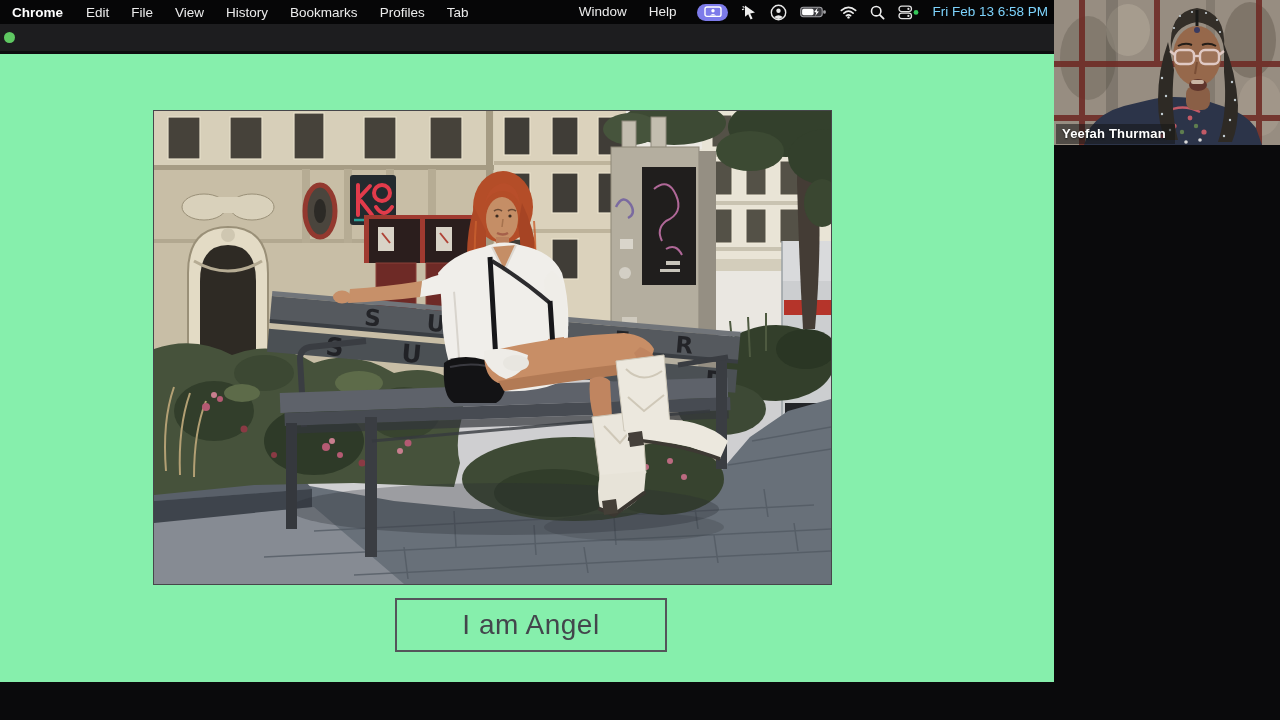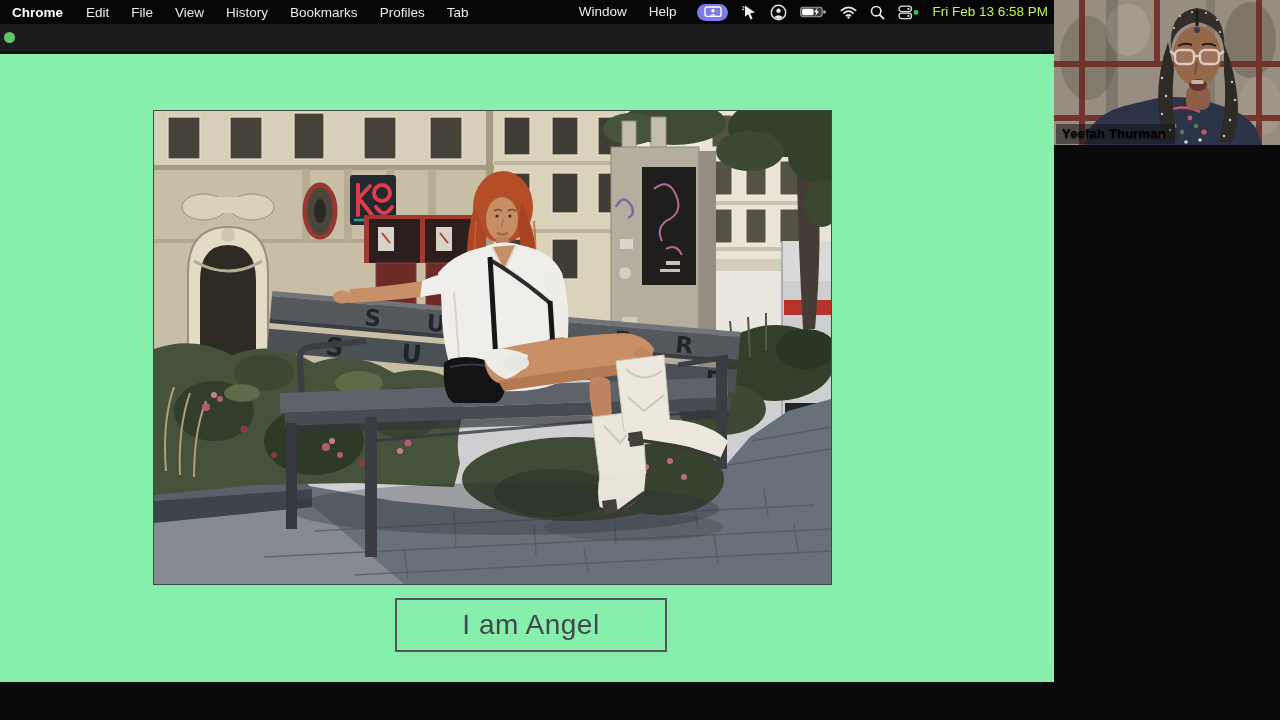--- a/index.html
+++ b/index.html
@@ -18,21 +18,21 @@
   }
   .app-name { font-weight: bold; color: #ffffff; padding: 0 12px 0 2px; text-align: center; }
   .menu-item { padding: 0 11px; white-space: nowrap; }
   .menubar-right { margin-left: auto; display: flex; }
   .status-icons { display: flex; align-items: center; gap: 13px; margin: 0 13px 0 10px; }
   .status-icons span { display: inline-flex; align-items: center; }
   .pill {
     width: 31px; height: 17px; border-radius: 9px; background: #7d7bea;
     display: inline-flex; align-items: center; justify-content: center;
   }
-  .clock { font-size: 13.5px; color: #bef264; white-space: nowrap; padding-right: 2px; }
+  .clock { font-size: 13.5px; color: #7dd3fc; white-space: nowrap; padding-right: 2px; }
   
   .titlebar {
     position: absolute; left: 0; top: 24px; width: 1054px; height: 30px;
     background: #1d1d1f; border-bottom: 3px solid #0d0d0f; z-index: 4;
   }
   .dot-green {
     position: absolute; left: 4px; top: 8px; width: 11px; height: 11px;
     border-radius: 50%; background: #5fc862;
   }
   
@@ -51,21 +51,21 @@
     font-size: 28px; color: #43464c; letter-spacing: .5px;
   }
   
   .webcam {
     position: absolute; left: 1054px; top: 0; width: 226px; height: 145px;
     background: #8d8478; z-index: 6;
   }
   .webcam svg { display: block; width: 226px; height: 145px; }
   .name-tag {
     position: absolute; left: 2px; bottom: 1px;
-    background: rgba(22,22,22,.55); color: #000000;
+    background: rgba(22,22,22,.55); color: #ffffff;
     font-size: 13px; font-weight: bold; padding: 2px 9px 3px 6px;
     letter-spacing: .2px; text-shadow: 0 1px 2px rgba(0,0,0,.7); margin-top: 32px;
   }
   
   .graffiti {
     font-family: "DejaVu Sans", sans-serif; font-weight: bold;
     fill: #17171b; opacity: .8;
   }
 </style>
 </head>

